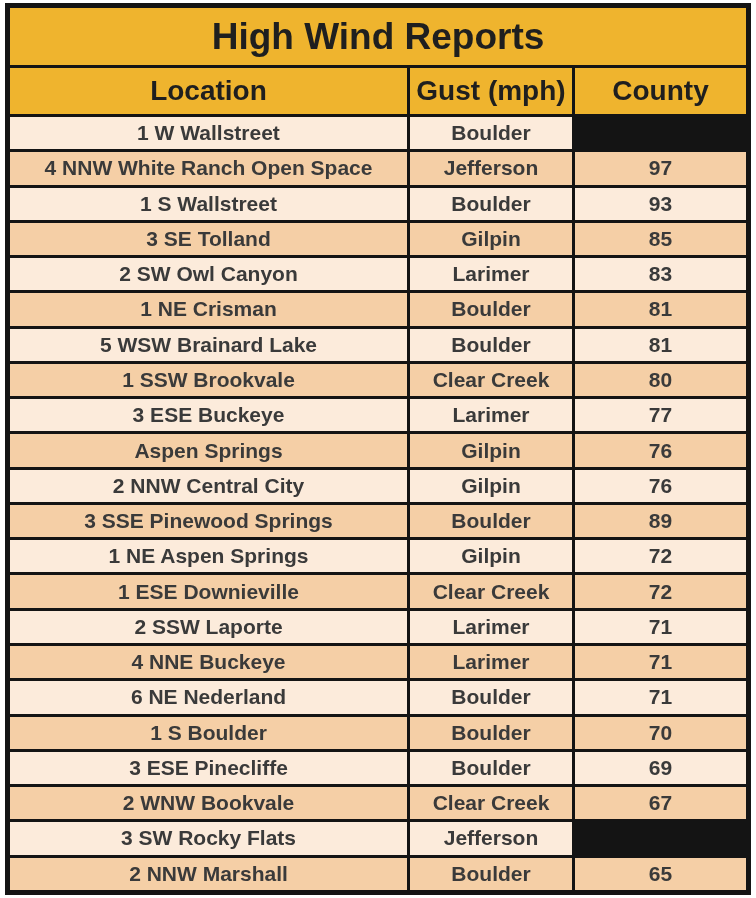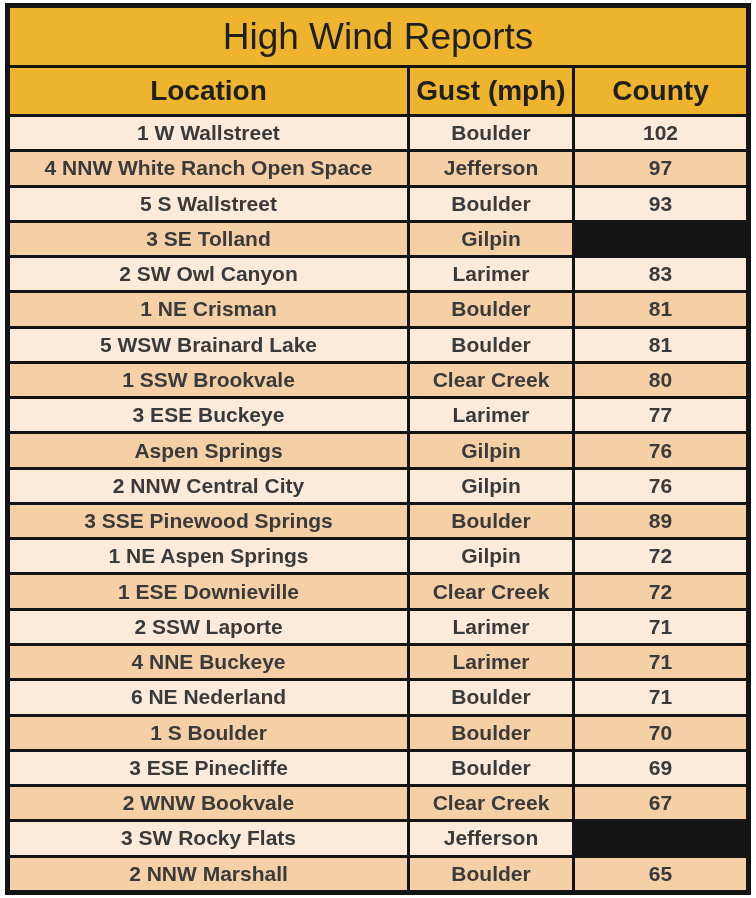--- a/index.html
+++ b/index.html
@@ -25,21 +25,21 @@
     background:var(--line);
     border:5px solid var(--line);
     display:flex;
     flex-direction:column;
     gap:3px;
   }
   .title-row{
     flex:0 0 57px;
     background:var(--gold);
     display:flex;align-items:center;justify-content:center;
-    font-size:37px;font-weight:normal;color:var(--ink);
+    font-size:37px;font-weight:bold;color:var(--ink);
     letter-spacing:0px;
   }
   .head-row{
     flex:0 0 46px;
   }
   .grid-row{
     display:grid;
     grid-template-columns:397px 162px 1fr;
     gap:3px;
   }
@@ -79,38 +79,38 @@
   <div class="head-row grid-row">
     <div class="cell">Location</div>
     <div class="cell">Gust (mph)</div>
     <div class="cell">County</div>
   </div>
 
   <div id="rows-container">
   <div class="row grid-row">
     <div class="cell">1 W Wallstreet</div>
     <div class="cell">Boulder</div>
-    <div class="cell">102</div>
   </div>
 
   <div class="row grid-row">
     <div class="cell">4 NNW White Ranch Open Space</div>
     <div class="cell">Jefferson</div>
     <div class="cell">97</div>
   </div>
 
   <div class="row grid-row">
-    <div class="cell">5 S Wallstreet</div>
+    <div class="cell">1 S Wallstreet</div>
     <div class="cell">Boulder</div>
     <div class="cell">93</div>
   </div>
 
   <div class="row grid-row">
     <div class="cell">3 SE Tolland</div>
     <div class="cell">Gilpin</div>
+    <div class="cell">85</div>
   </div>
 
   <div class="row grid-row">
     <div class="cell">2 SW Owl Canyon</div>
     <div class="cell">Larimer</div>
     <div class="cell">83</div>
   </div>
 
   <div class="row grid-row">
     <div class="cell">1 NE Crisman</div>

